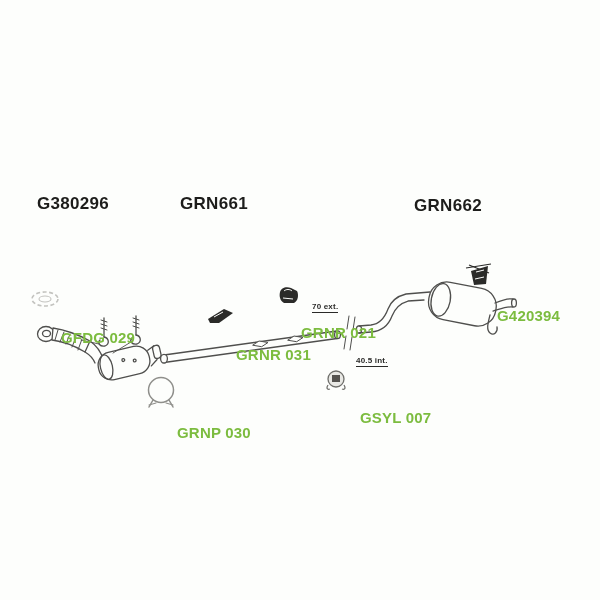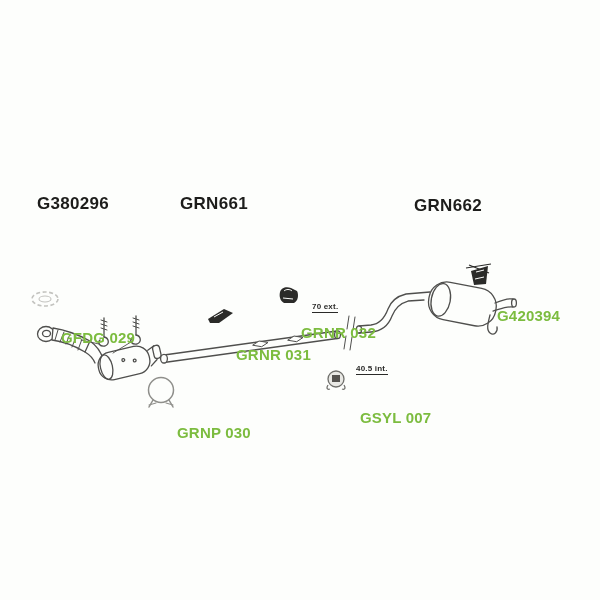--- a/index.html
+++ b/index.html
@@ -123,22 +123,22 @@
       <rect x="332" y="375" width="8" height="7" fill="#55534f" stroke="none"></rect>
       <path d="M328 385 C326 388 327 390 330 389 M344 385 C346 388 345 390 342 389" fill="none"></path>
     </g>
   </svg>
 
   <div class="lbl lbl-group" style="left:37px;top:194px;">G380296</div>
   <div class="lbl lbl-group" style="left:180px;top:194px;">GRN661</div>
   <div class="lbl lbl-group" style="left:414px;top:196px;">GRN662</div>
 
   <div class="lbl lbl-part" style="left:61px;top:290px;">GFDG 029</div>
-  <div class="lbl lbl-part" style="left:301px;top:285px;">GRNR 032</div>
+  <div class="lbl lbl-part" style="left:301px;top:285px;">GRNR 021</div>
   <div class="lbl lbl-part" style="left:236px;top:307px;">GRNR 031</div>
   <div class="lbl lbl-part" style="left:497px;top:268px;">G420394</div>
   <div class="lbl lbl-part" style="left:177px;top:385px;">GRNP 030</div>
   <div class="lbl lbl-part" style="left:360px;top:370px;">GSYL 007</div>
 
   <div class="lbl lbl-dim" style="left:312px;top:302px;">70 ext.</div>
-  <div class="lbl lbl-dim" style="left:356px;top:364px;">40.5 int.</div>
+  <div class="lbl lbl-dim" style="left:356px;top:356px;">40.5 int.</div>
 
 </div>
 
 </body></html>

